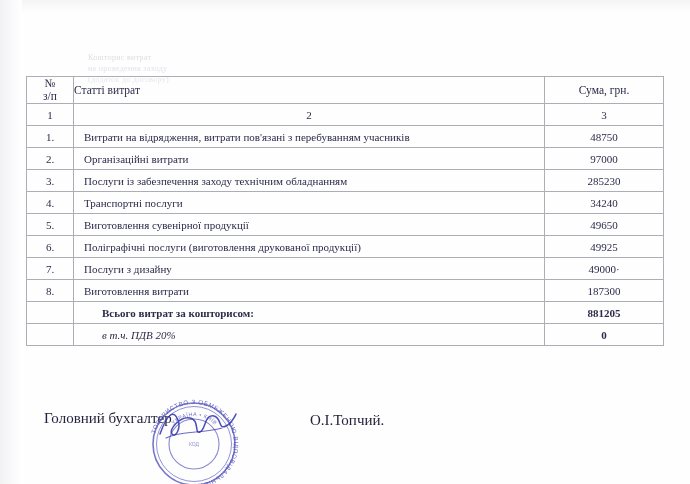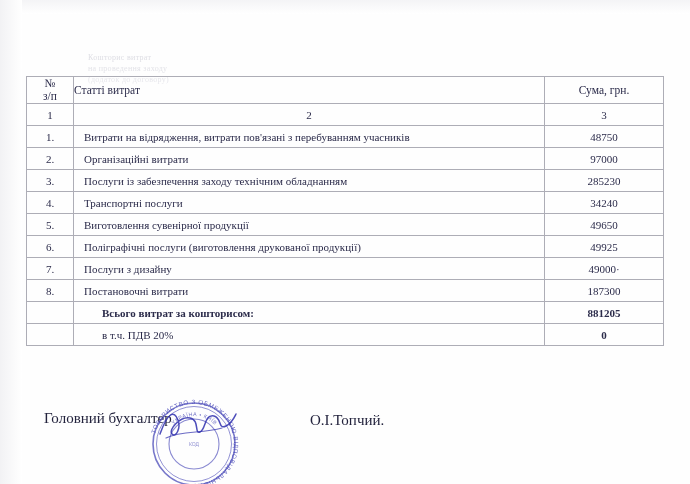--- a/index.html
+++ b/index.html
@@ -201,33 +201,33 @@
       <td class="c-desc">Поліграфічні послуги (виготовлення друкованої продукції)</td>
       <td class="c-sum">49925</td>
     </tr>
     <tr>
       <td class="c-no">7.</td>
       <td class="c-desc">Послуги з  дизайну</td>
       <td class="c-sum">49000·</td>
     </tr>
     <tr>
       <td class="c-no">8.</td>
-      <td class="c-desc">Постановочні витрати</td>
+      <td class="c-desc">Виготовлення витрати</td>
       <td class="c-sum">187300</td>
     </tr>
 
     <tr class="summary">
       <td class="c-no"></td>
       <td class="c-desc">Всього витрат за кошторисом:</td>
       <td class="c-sum">881205</td>
     </tr>
 
     <tr>
       <td class="c-no"></td>
-      <td class="c-desc" style="padding-left:28px !important;">в т.ч. ПДВ 20%</td>
+      <td class="c-desc" style="padding-left:28px !important;font-style:italic;">в т.ч. ПДВ 20%</td>
       <td class="c-sum bold">0</td>
     </tr>
   </tbody>
     </table>
 
   <div class="sign-row">
     <div class="sign-left">Головний бухгалтер</div>
     <div class="sign-right">О.І.Топчий.</div>
   </div>
 

